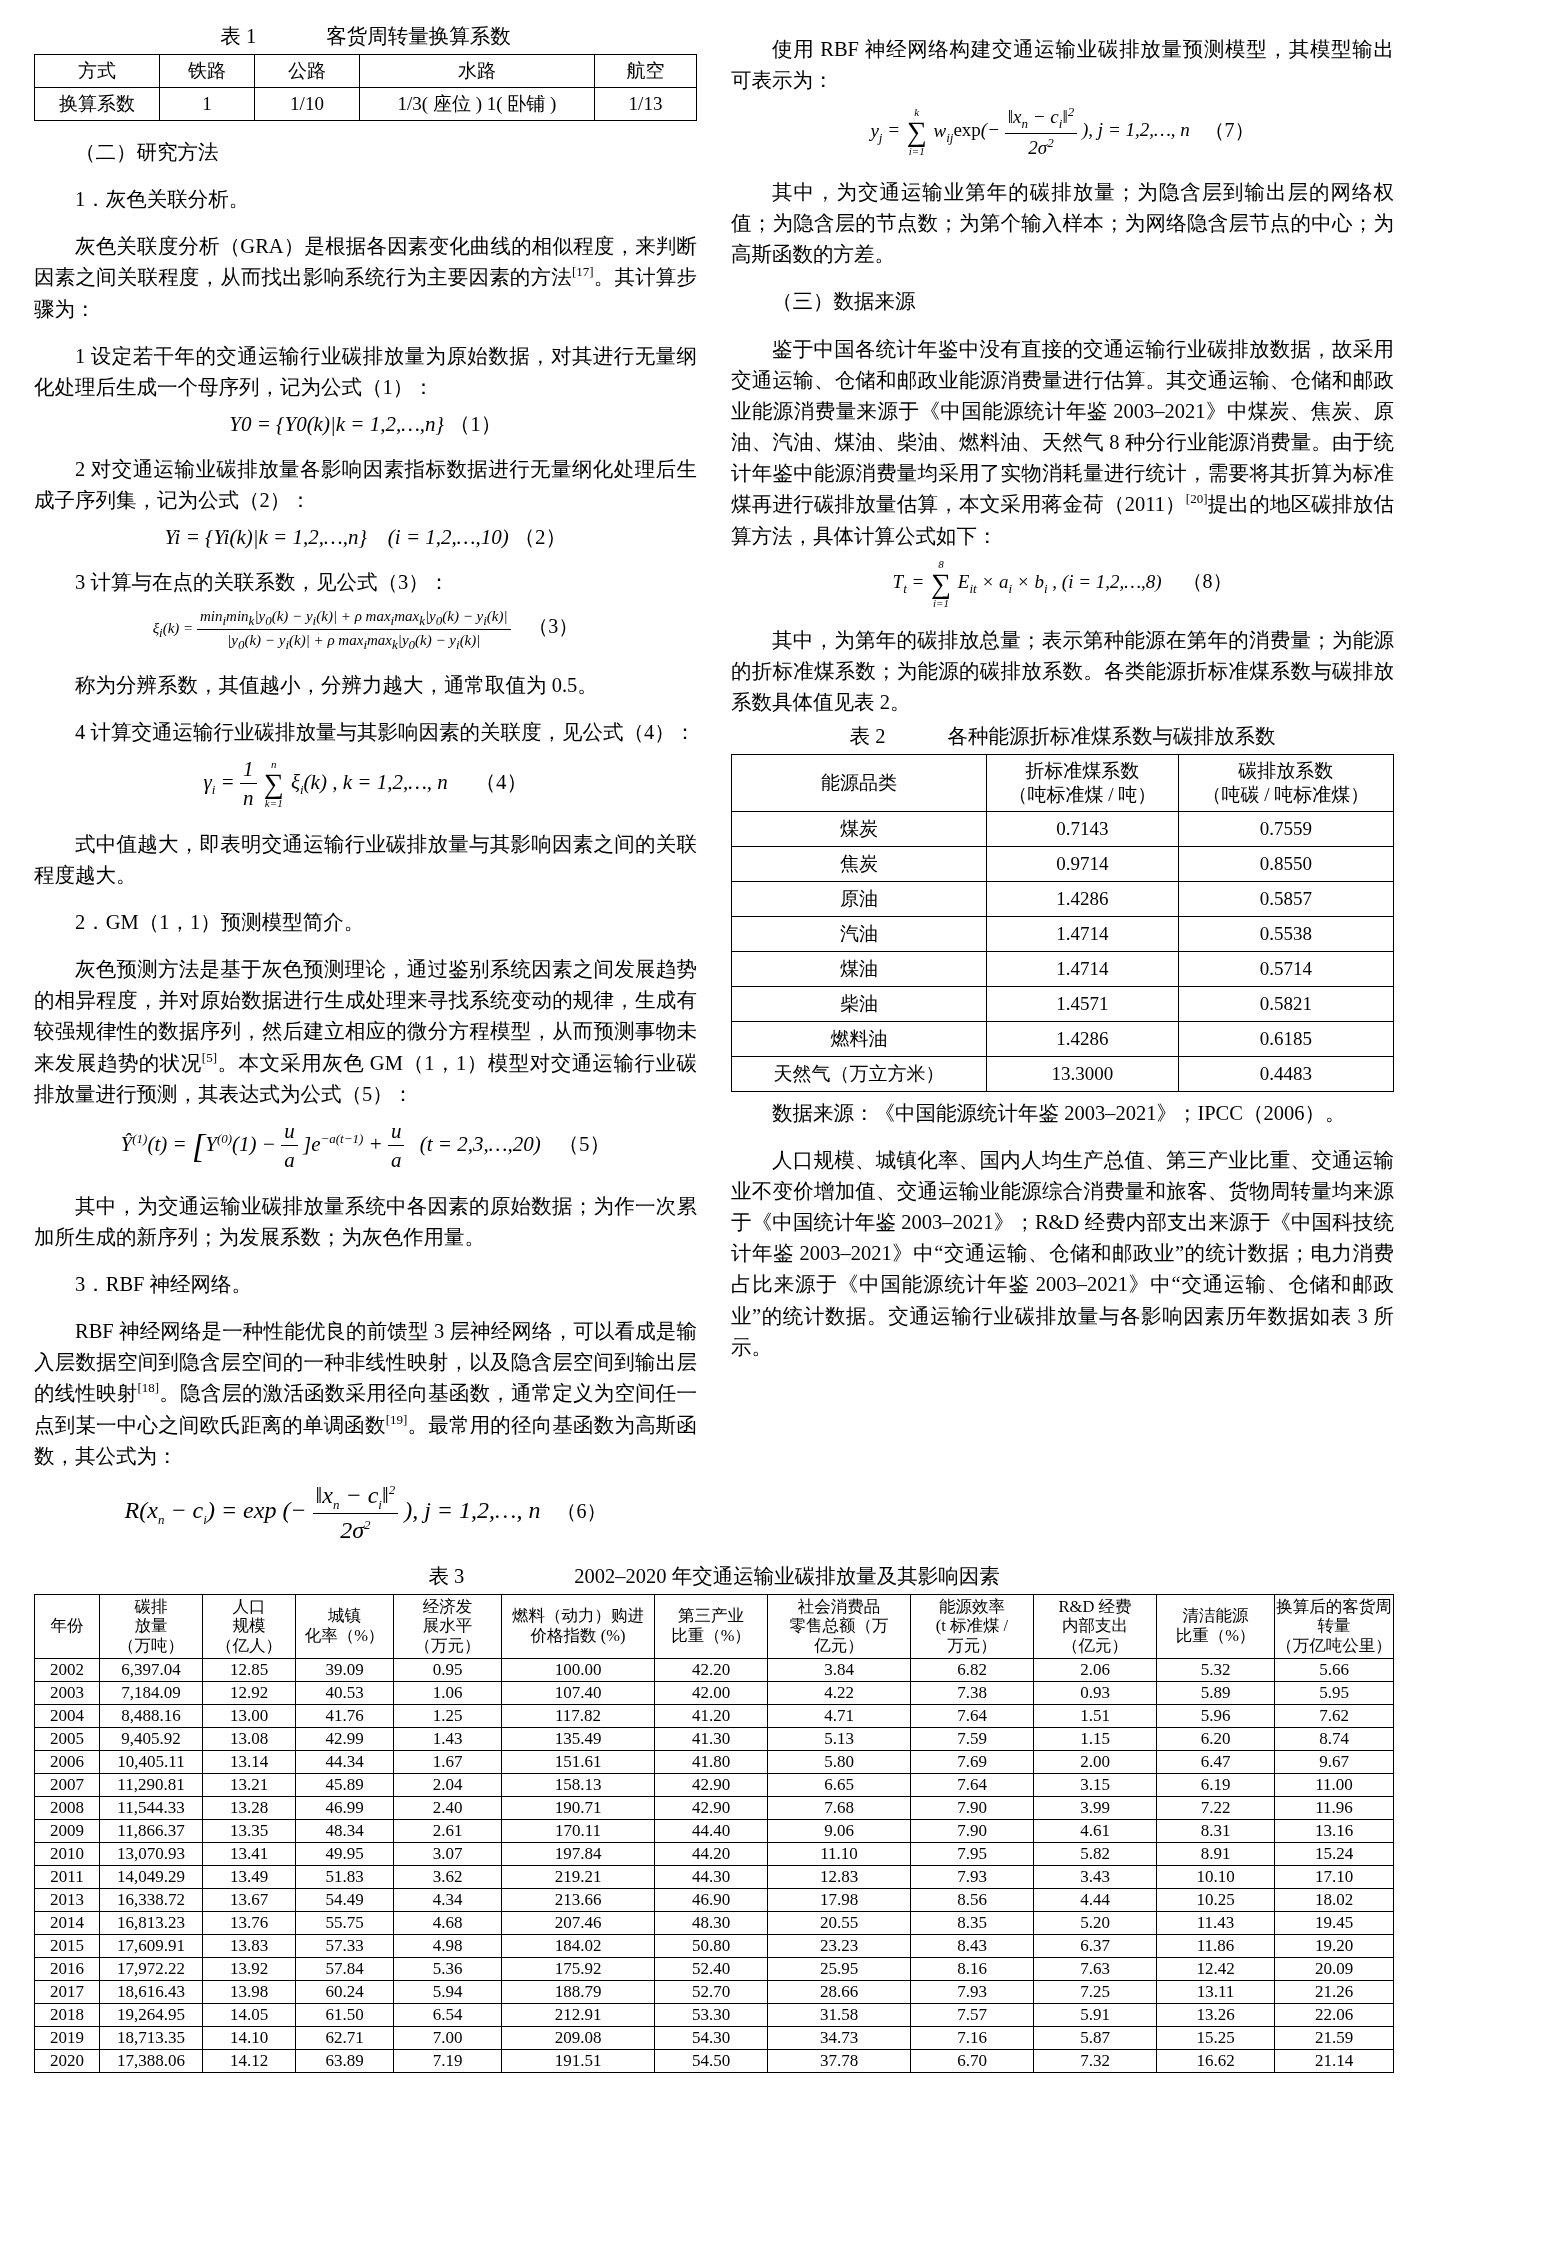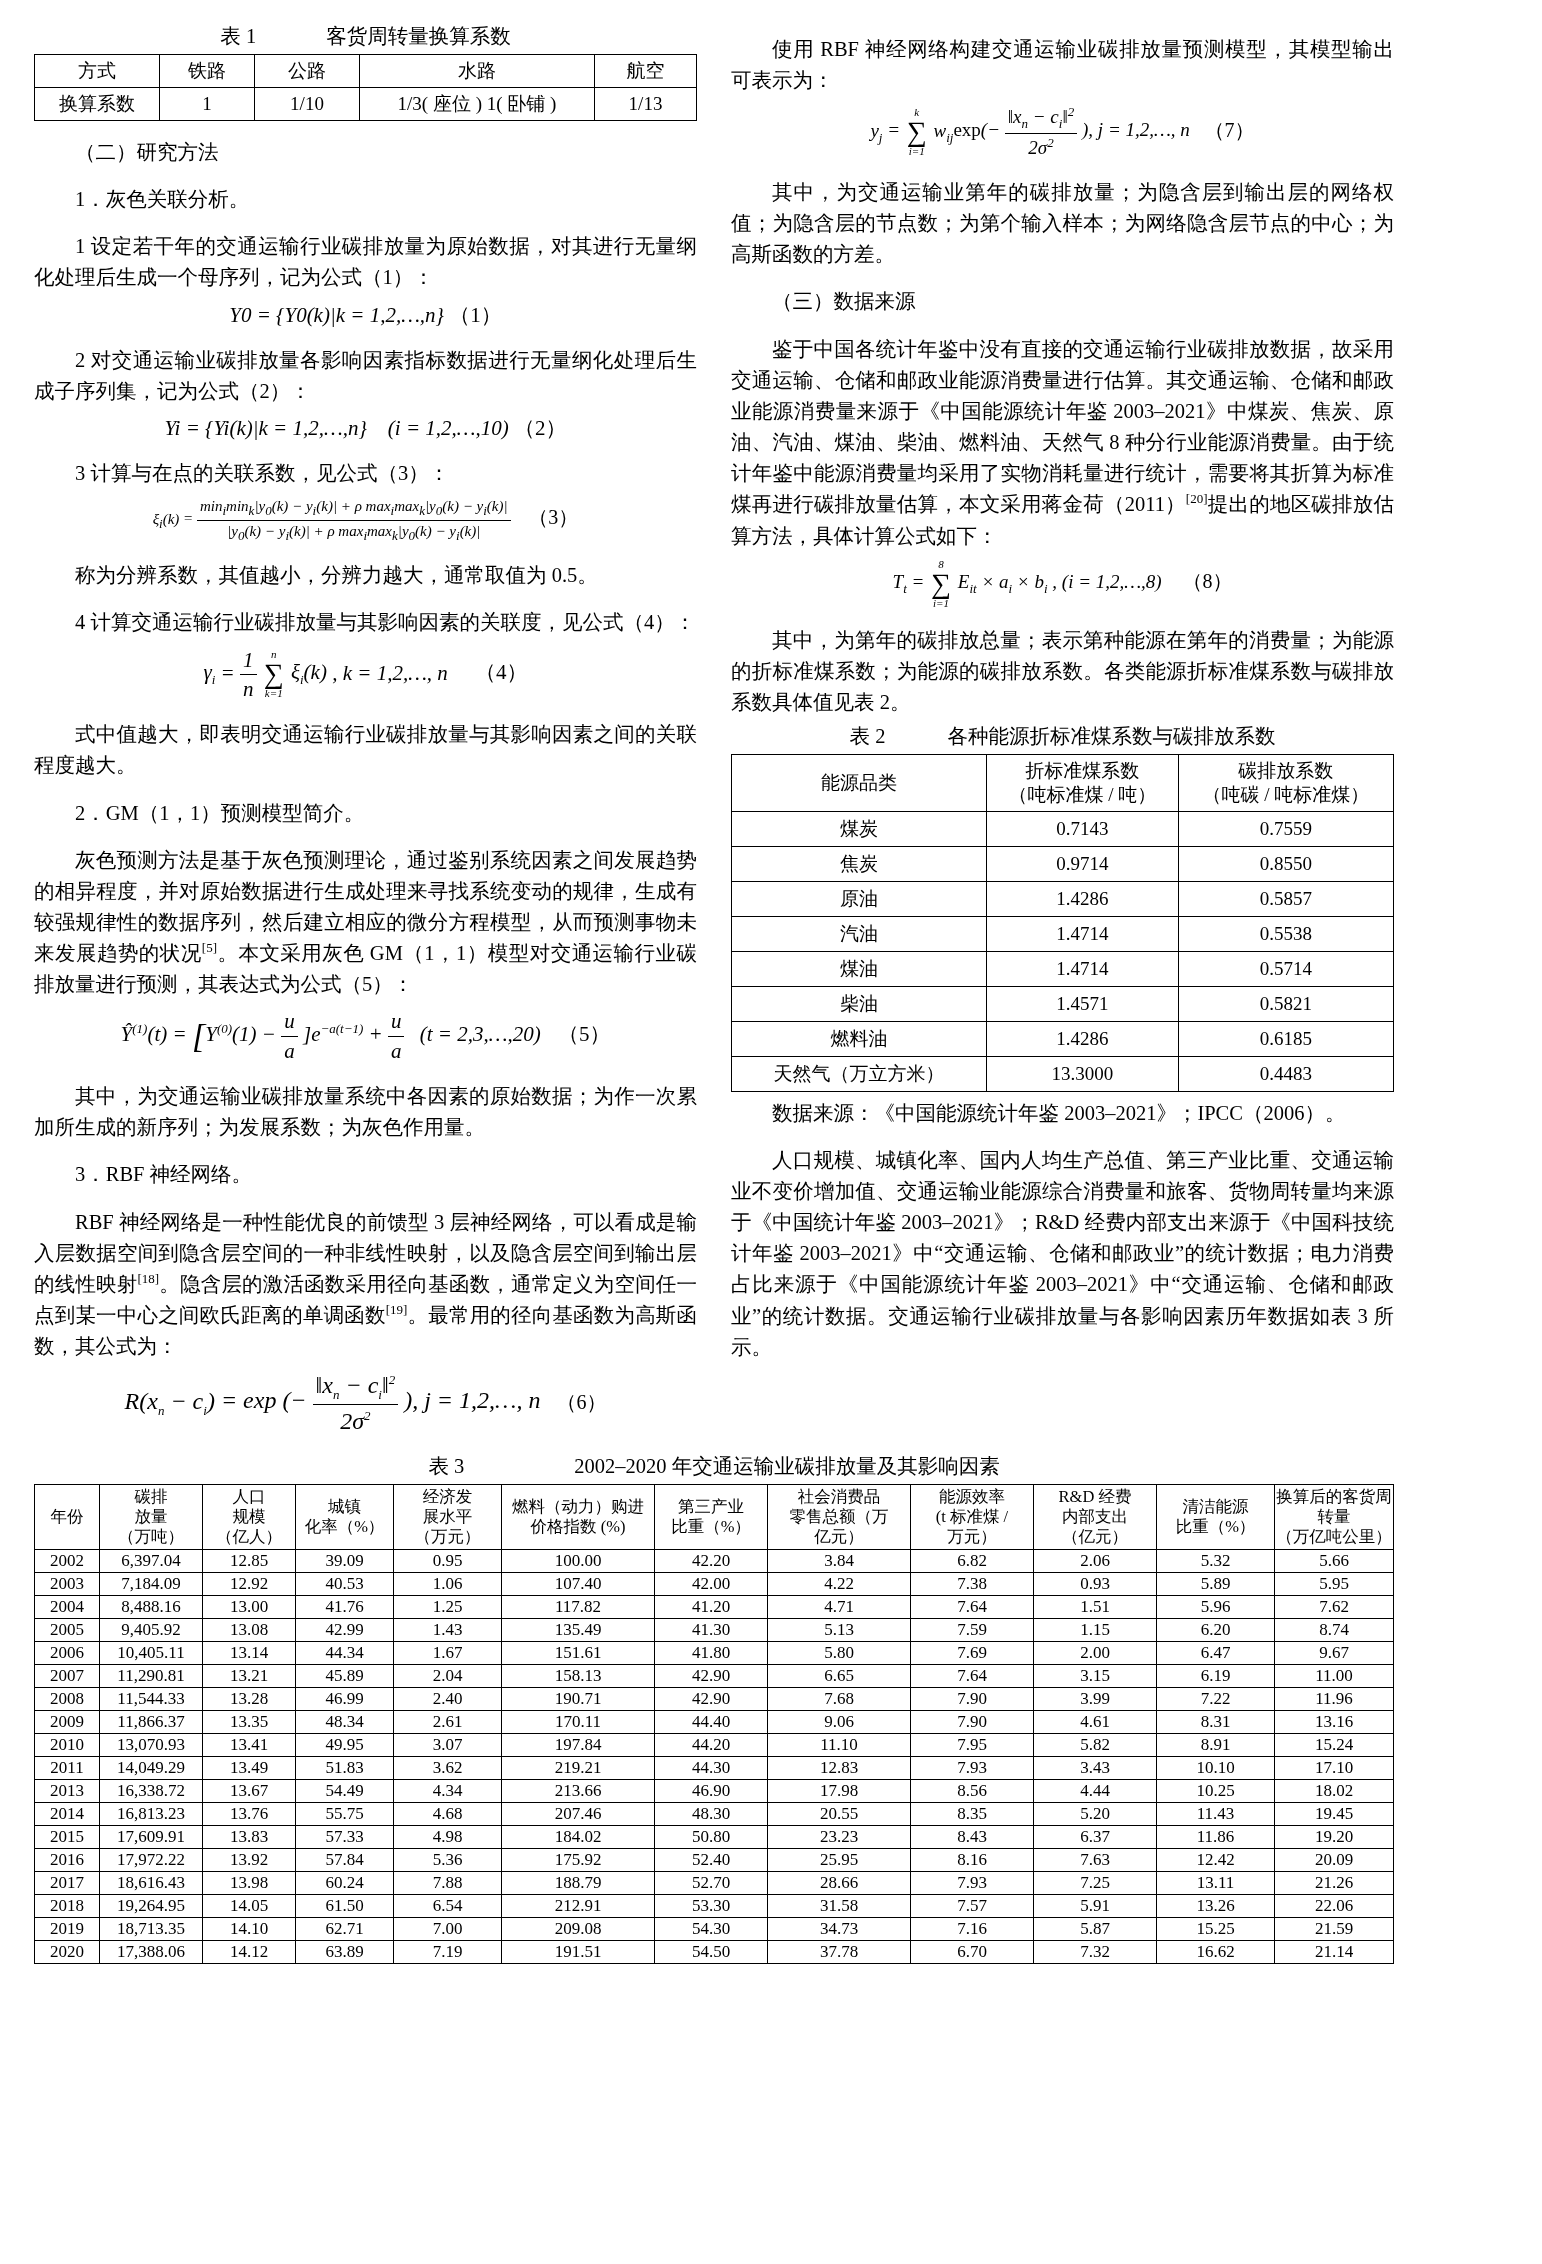--- a/index.html
+++ b/index.html
@@ -103,20 +103,21 @@
           <td>1</td>
           <td>1/10</td>
           <td>1/3( 座位 ) 1( 卧铺 )</td>
           <td>1/13</td>
         </tr>
       </tbody>
         </table>
 
       <p class="indent">（二）研究方法</p>
       <p class="indent">1．灰色关联分析。</p>
+      <p class="indent"><span>灰色关联度分析（GRA）是根据各因素变化曲线的相似程度，来判断因素之间关联程度，从而找出影响系统行为主要因素的方法</span><span class="sup">[17]</span><span>。其计算步骤为：</span></p>
 
       <p class="indent">1 设定若干年的交通运输行业碳排放量为原始数据，对其进行无量纲化处理后生成一个母序列，记为公式（1）：</p>
       <div class="formula">
         <span>Y0 = {Y0(k)|k = 1,2,…,n}</span>
         <span class="num">（1）</span>
       </div>
 
       <p class="indent">2 对交通运输业碳排放量各影响因素指标数据进行无量纲化处理后生成子序列集，记为公式（2）：</p>
       <div class="formula">
         <span>Yi = {Yi(k)|k = 1,2,…,n}　(i = 1,2,…,10)</span>
@@ -529,21 +530,21 @@
           <td>8.16</td>
           <td>7.63</td>
           <td>12.42</td>
           <td>20.09</td>
         </tr>
     <tr>
           <td>2017</td>
           <td>18,616.43</td>
           <td>13.98</td>
           <td>60.24</td>
-          <td>7.88</td>
+          <td>5.94</td>
           <td>188.79</td>
           <td>52.70</td>
           <td>28.66</td>
           <td>7.93</td>
           <td>7.25</td>
           <td>13.11</td>
           <td>21.26</td>
         </tr>
     <tr>
           <td>2018</td>

